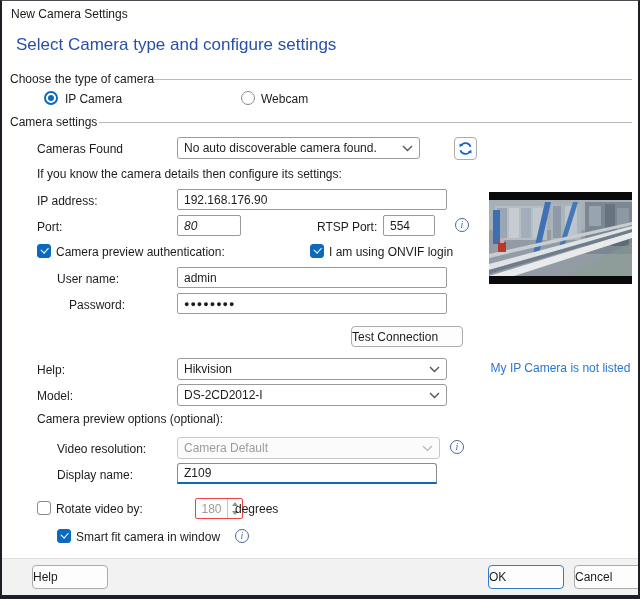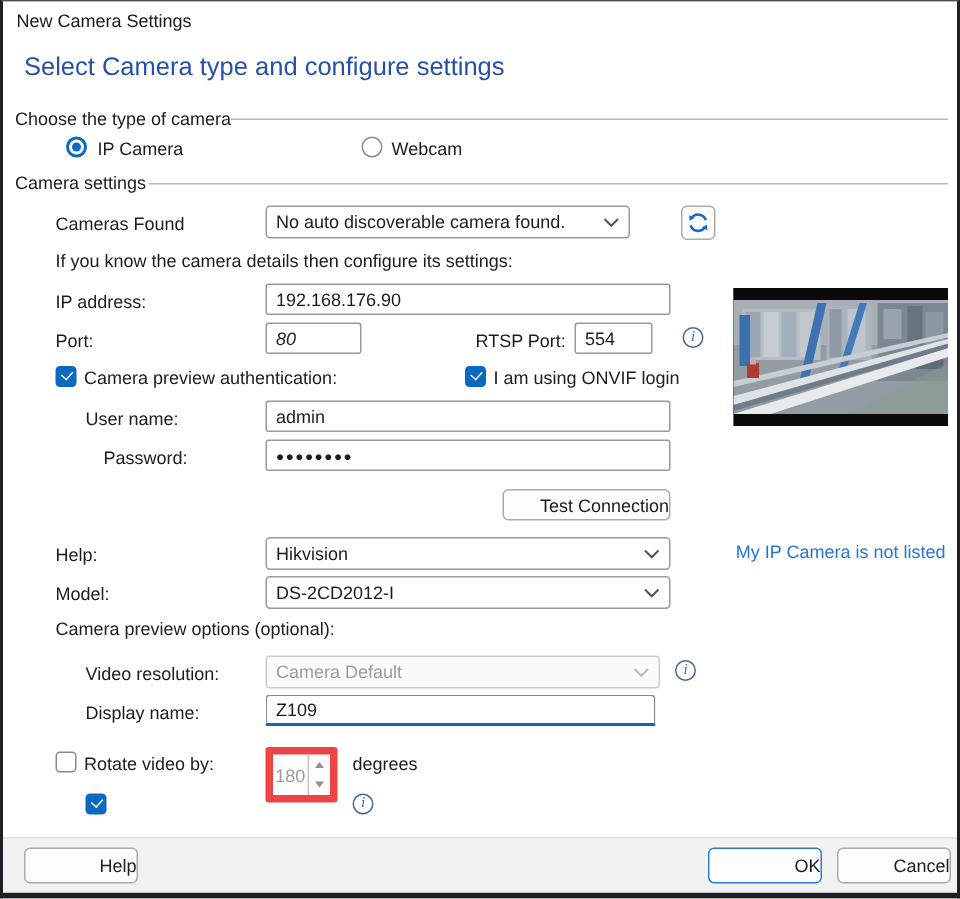--- a/index.html
+++ b/index.html
@@ -42,36 +42,36 @@
 
   
   .select { position:absolute; height:22px; border:1px solid #9a9a9a; border-radius:3px;
     background:#fff; display:flex; align-items:center; padding:0 6px; }
   .select .sval { flex:1; font-size:12px; color:#1c1c1c; white-space:nowrap; overflow:hidden; }
   .select.disabled { background:#fbfbfb; border-color:#c9c9c9; }
   .select.disabled .sval { color:#9c9c9c; }
   .chev { width:11px; height:7px; flex:0 0 auto; }
 
   
-  .btn { position:absolute; display:flex; align-items:center; justify-content:flex-end;
-    background:#fdfdfd; border:1px solid #ababab; border-radius:4px; font-size:12px; color:#1c1c1c; cursor:default; }
+  .btn { position:absolute; display:flex; align-items:center; justify-content:flex-start;
+    background:#fdfdfd; border:1px solid #ababab; border-radius:4px; font-size:12px; color:#1c1c1c; cursor:default;margin-left:16px; }
   .btn.default { border:1px solid #2f7cd0; }
 
   .iconbtn { position:absolute; width:23px; height:23px; border:1px solid #ababab; border-radius:4px;
     background:#fdfdfd; display:flex; align-items:center; justify-content:center; }
 
   .info { position:absolute; width:14px; height:14px; border:1px solid #49699e; border-radius:50%;
     color:#49699e; font-family:"Liberation Serif",serif; font-style:italic; font-size:10px;
     display:flex; align-items:center; justify-content:center; line-height:1; }
 
   .link { position:absolute; color:#2577d4; font-size:12px; white-space:nowrap; }
 
   
-  .spin { position:absolute; width:48px; height:37px; border:5px solid #ef4444; border-radius:2px;
-    background:#fdfdfd; display:flex; }
+  .spin { position:absolute; width:48px; height:21px; border:1px solid #ef4444; border-radius:2px;
+    background:#fdfdfd; display:flex;margin-left:18px; }
   .spin .spval { flex:1; display:flex; align-items:center; justify-content:center; color:#9c9c9c; font-size:12px; }
   .spin .sparrows { width:15px; border-left:1px solid #c9c9c9; display:flex; flex-direction:column; }
   .spin .sparrows span { flex:1; display:flex; align-items:center; justify-content:center; }
   .tri-up { width:0; height:0; border-left:3px solid transparent; border-right:3px solid transparent; border-bottom:4px solid #8f8f8f; }
   .tri-dn { width:0; height:0; border-left:3px solid transparent; border-right:3px solid transparent; border-top:4px solid #8f8f8f; }
 
   .preview { position:absolute; left:487px; top:191px; width:143px; height:92px; background:#000; }
 
   .bottombar { position:absolute; left:0; top:557px; width:100%; height:38px; background:#f2f2f2; border-top:1px solid #e0e0e0; }
 </style>
@@ -176,20 +176,21 @@
           <i class="tri-up"></i>
         </span>
       <span>
           <i class="tri-dn"></i>
         </span>
     </span>
   </div>
   <span class="lbl" style="left:233px; top:501px;">degrees</span>
 
   <div class="cb on" style="left:55px; top:528px;"></div>
+  <span class="lbl" style="left:74px; top:529px;">Smart fit camera in window</span>
   <span class="info" style="left:233px; top:528px;">i</span>
 
   <div class="preview">
     <svg width="143" height="92" viewBox="0 0 143 92">
       <rect x="0" y="0" width="143" height="92" fill="#0a0a0a"></rect>
 
       <rect x="0" y="8" width="143" height="76" fill="#939ca4"></rect>
       <rect x="0" y="8" width="143" height="30" fill="#a8b0b6"></rect>
 
       <rect x="6" y="14" width="52" height="34" fill="#b6bec4"></rect>

